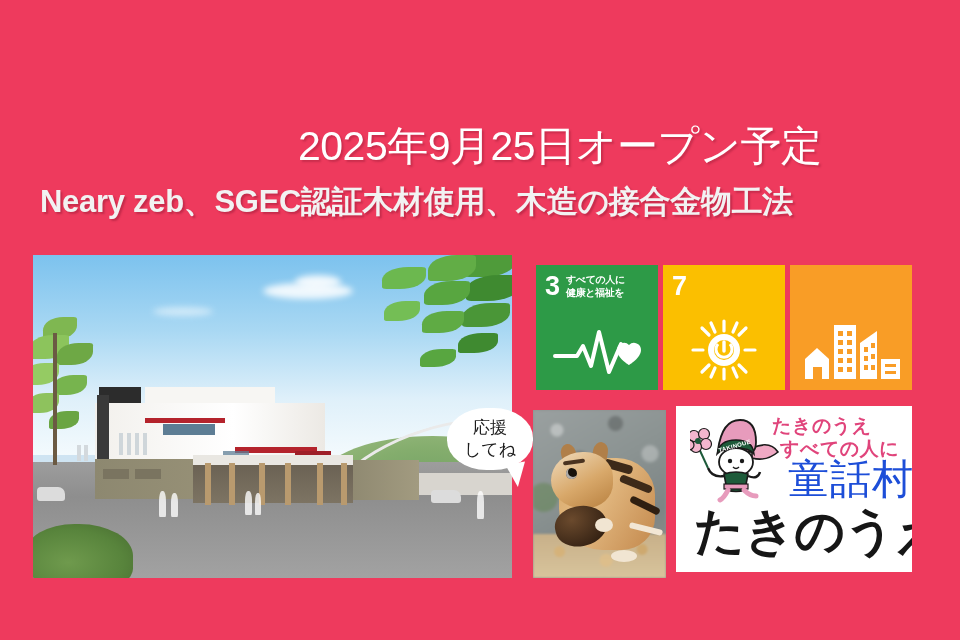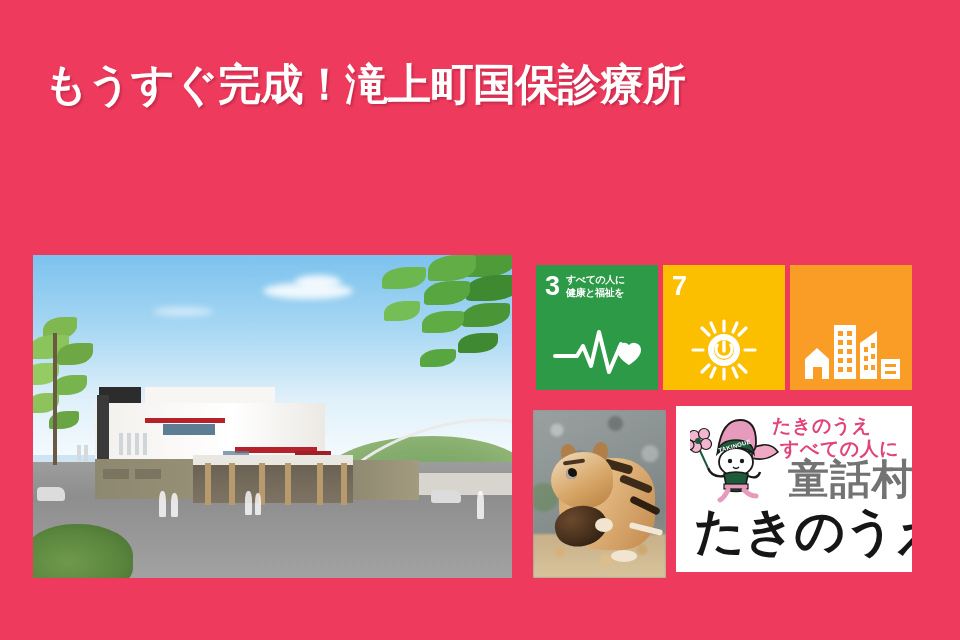--- a/index.html
+++ b/index.html
@@ -375,22 +375,22 @@
     font-weight: bold;
     color: #e0447b;
     letter-spacing: 0.5px;
     white-space: nowrap;
   }
   .logo-box .logo-mid {
     position: absolute;
     left: 112px; top: 50px;
     font-size: 41px;
     line-height: 46px;
-    font-weight: bold;
-    color: #737373;
+    font-weight: normal;
+    color: #1d4ed8;
     letter-spacing: 1px;
     white-space: nowrap;
     font-family: "DejaVu Serif", serif;
   }
   .logo-box .logo-main {
     position: absolute;
     left: 18px; top: 96px;
     font-size: 50px;
     line-height: 58px;
     font-weight: bold;
@@ -421,21 +421,22 @@
     overflow: hidden;
     clip: rect(0 0 0 0);
     white-space: nowrap;
   }
 </style>
 </head>
 <body>
 
 <div id="poster">
 
-  <div class="headline-1">もうすぐ完成！滝上町国保診療所</div>
+  <div class="headline-2">2025年9月25日オープン予定</div>
+  <div class="headline-3">Neary  zeb、SGEC認証木材使用、木造の接合金物工法</div>
 
   <div class="render-photo">
     <div class="sky"></div>
     <div class="cloud c1"></div>
     <div class="cloud c2"></div>
     <div class="cloud c3"></div>
     <div class="hill"></div>
     <div class="ground"></div>
     <div class="road-curve"></div>
 
@@ -499,20 +500,25 @@
       <div class="leaf" style="right:10px;top:54px;width:48px;height:24px;background:#4a9637;"></div>
       <div class="leaf" style="right:56px;top:62px;width:42px;height:22px;background:#5fab44;"></div>
       <div class="leaf" style="right:22px;top:84px;width:40px;height:20px;background:#3f8a30;"></div>
       <div class="leaf" style="right:100px;top:52px;width:36px;height:20px;background:#74be55;"></div>
       <div class="leaf" style="right:64px;top:100px;width:36px;height:18px;background:#58a640;"></div>
     </div>
 
     <div class="bush"></div>
   </div>
 
+  <div class="speech-bubble">
+    <span>応援</span>
+    <span>してね</span>
+    <span class="tail"></span>
+  </div>
 
   <div class="sdg-row">
 
     <div class="sdg-badge" style="background:#2d9a47;">
       <div class="sdg-top">
         <div class="sdg-num">3</div>
         <div class="sdg-text">すべての人に
 健康と福祉を</div>
       </div>
       <div class="sdg-glyph">

